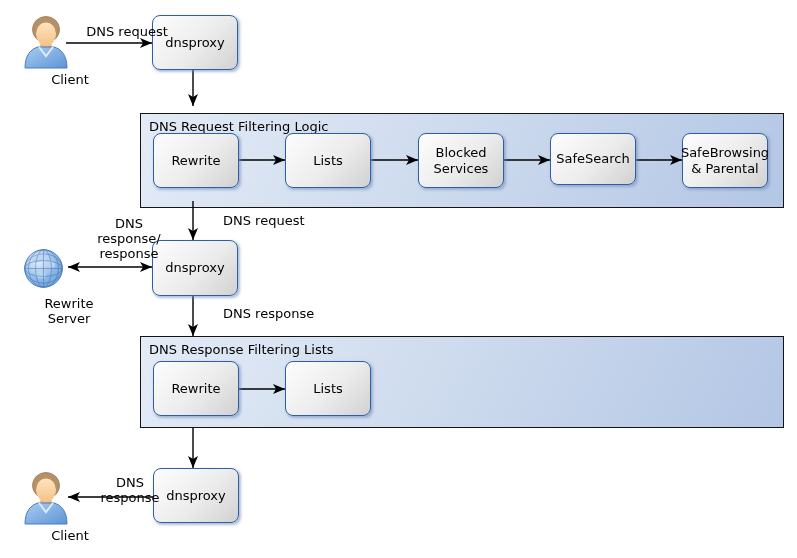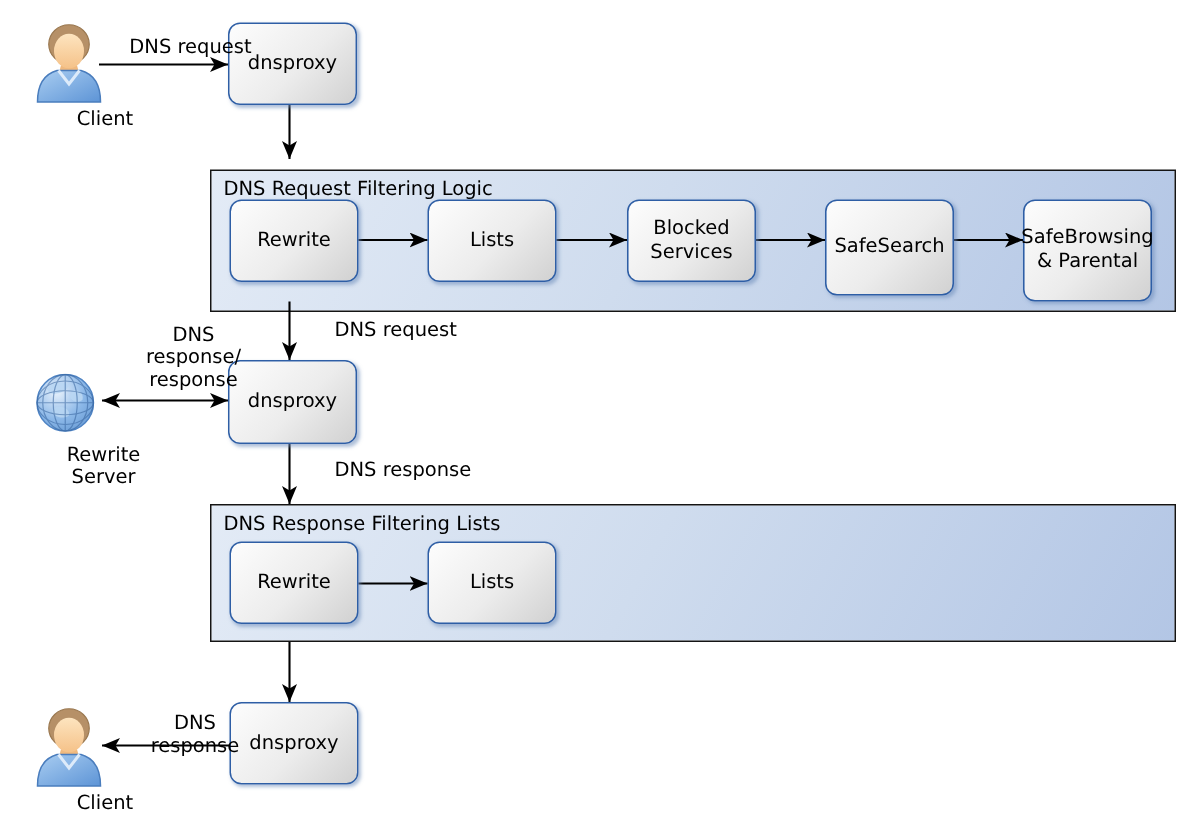--- a/index.html
+++ b/index.html
@@ -65,22 +65,22 @@
   </svg>
 
   <div class="node" style="left:152px; top:15px; width:86px; height:55px;">dnsproxy</div>
   <div class="node" style="left:152px; top:240px; width:86px; height:56px;">dnsproxy</div>
   <div class="node" style="left:153px; top:468px; width:86px; height:55px;">dnsproxy</div>
 
   <div class="node" style="left:153px; top:133px; width:86px; height:55px;">Rewrite</div>
   <div class="node" style="left:285px; top:133px; width:86px; height:55px;">Lists</div>
   <div class="node" style="left:418px; top:133px; width:86px; height:55px;">Blocked
 Services</div>
-  <div class="node" style="left:550px; top:133px; width:86px; height:64px;">SafeSearch</div>
-  <div class="node" style="left:682px; top:133px; width:86px; height:68px;">SafeBrowsing
+  <div class="node" style="left:550px; top:133px; width:86px; height:52px;">SafeSearch</div>
+  <div class="node" style="left:682px; top:133px; width:86px; height:55px;">SafeBrowsing
 &amp; Parental</div>
 
   <div class="node" style="left:153px; top:361px; width:86px; height:55px;">Rewrite</div>
   <div class="node" style="left:285px; top:361px; width:86px; height:55px;">Lists</div>
 
   <svg class="icon" style="left:23px; top:15px;" width="46" height="54" viewBox="0 0 46 54">
     <defs>
       <linearGradient id="shirt" x1="0" y1="0" x2="1" y2="1">
         <stop offset="0" stop-color="#a9cdf1"></stop>
           <stop offset="1" stop-color="#5d94d6"></stop>

